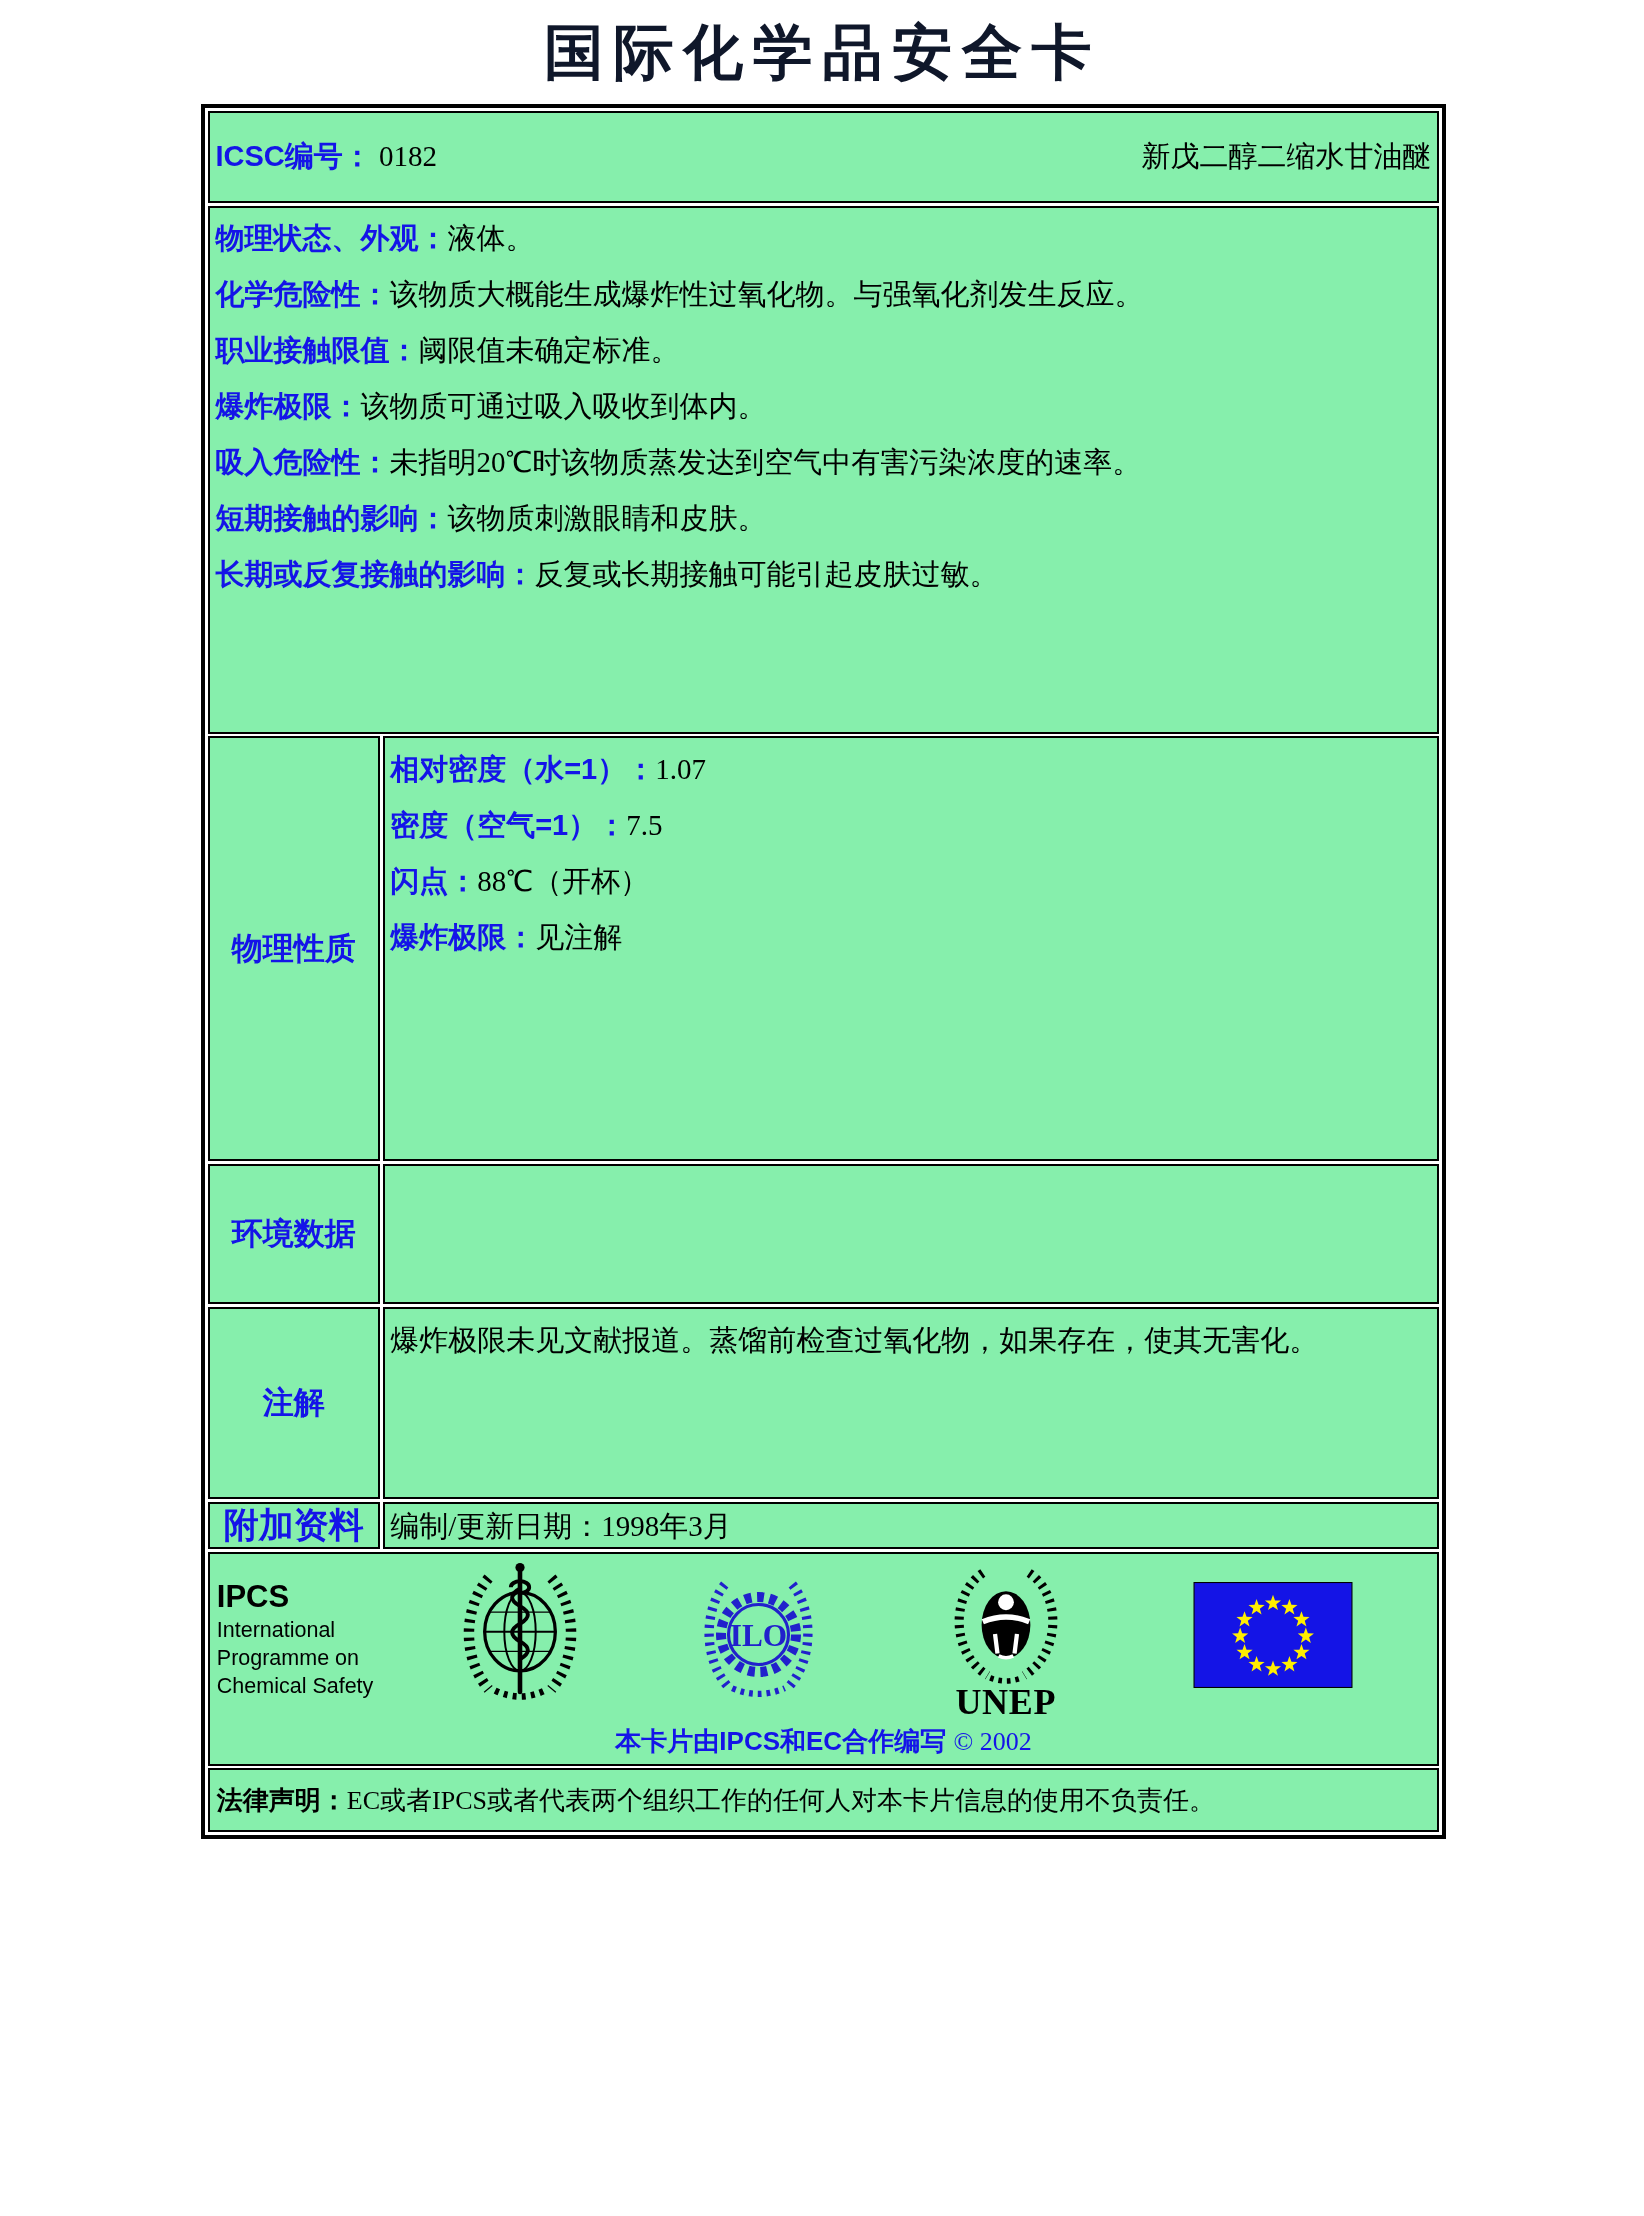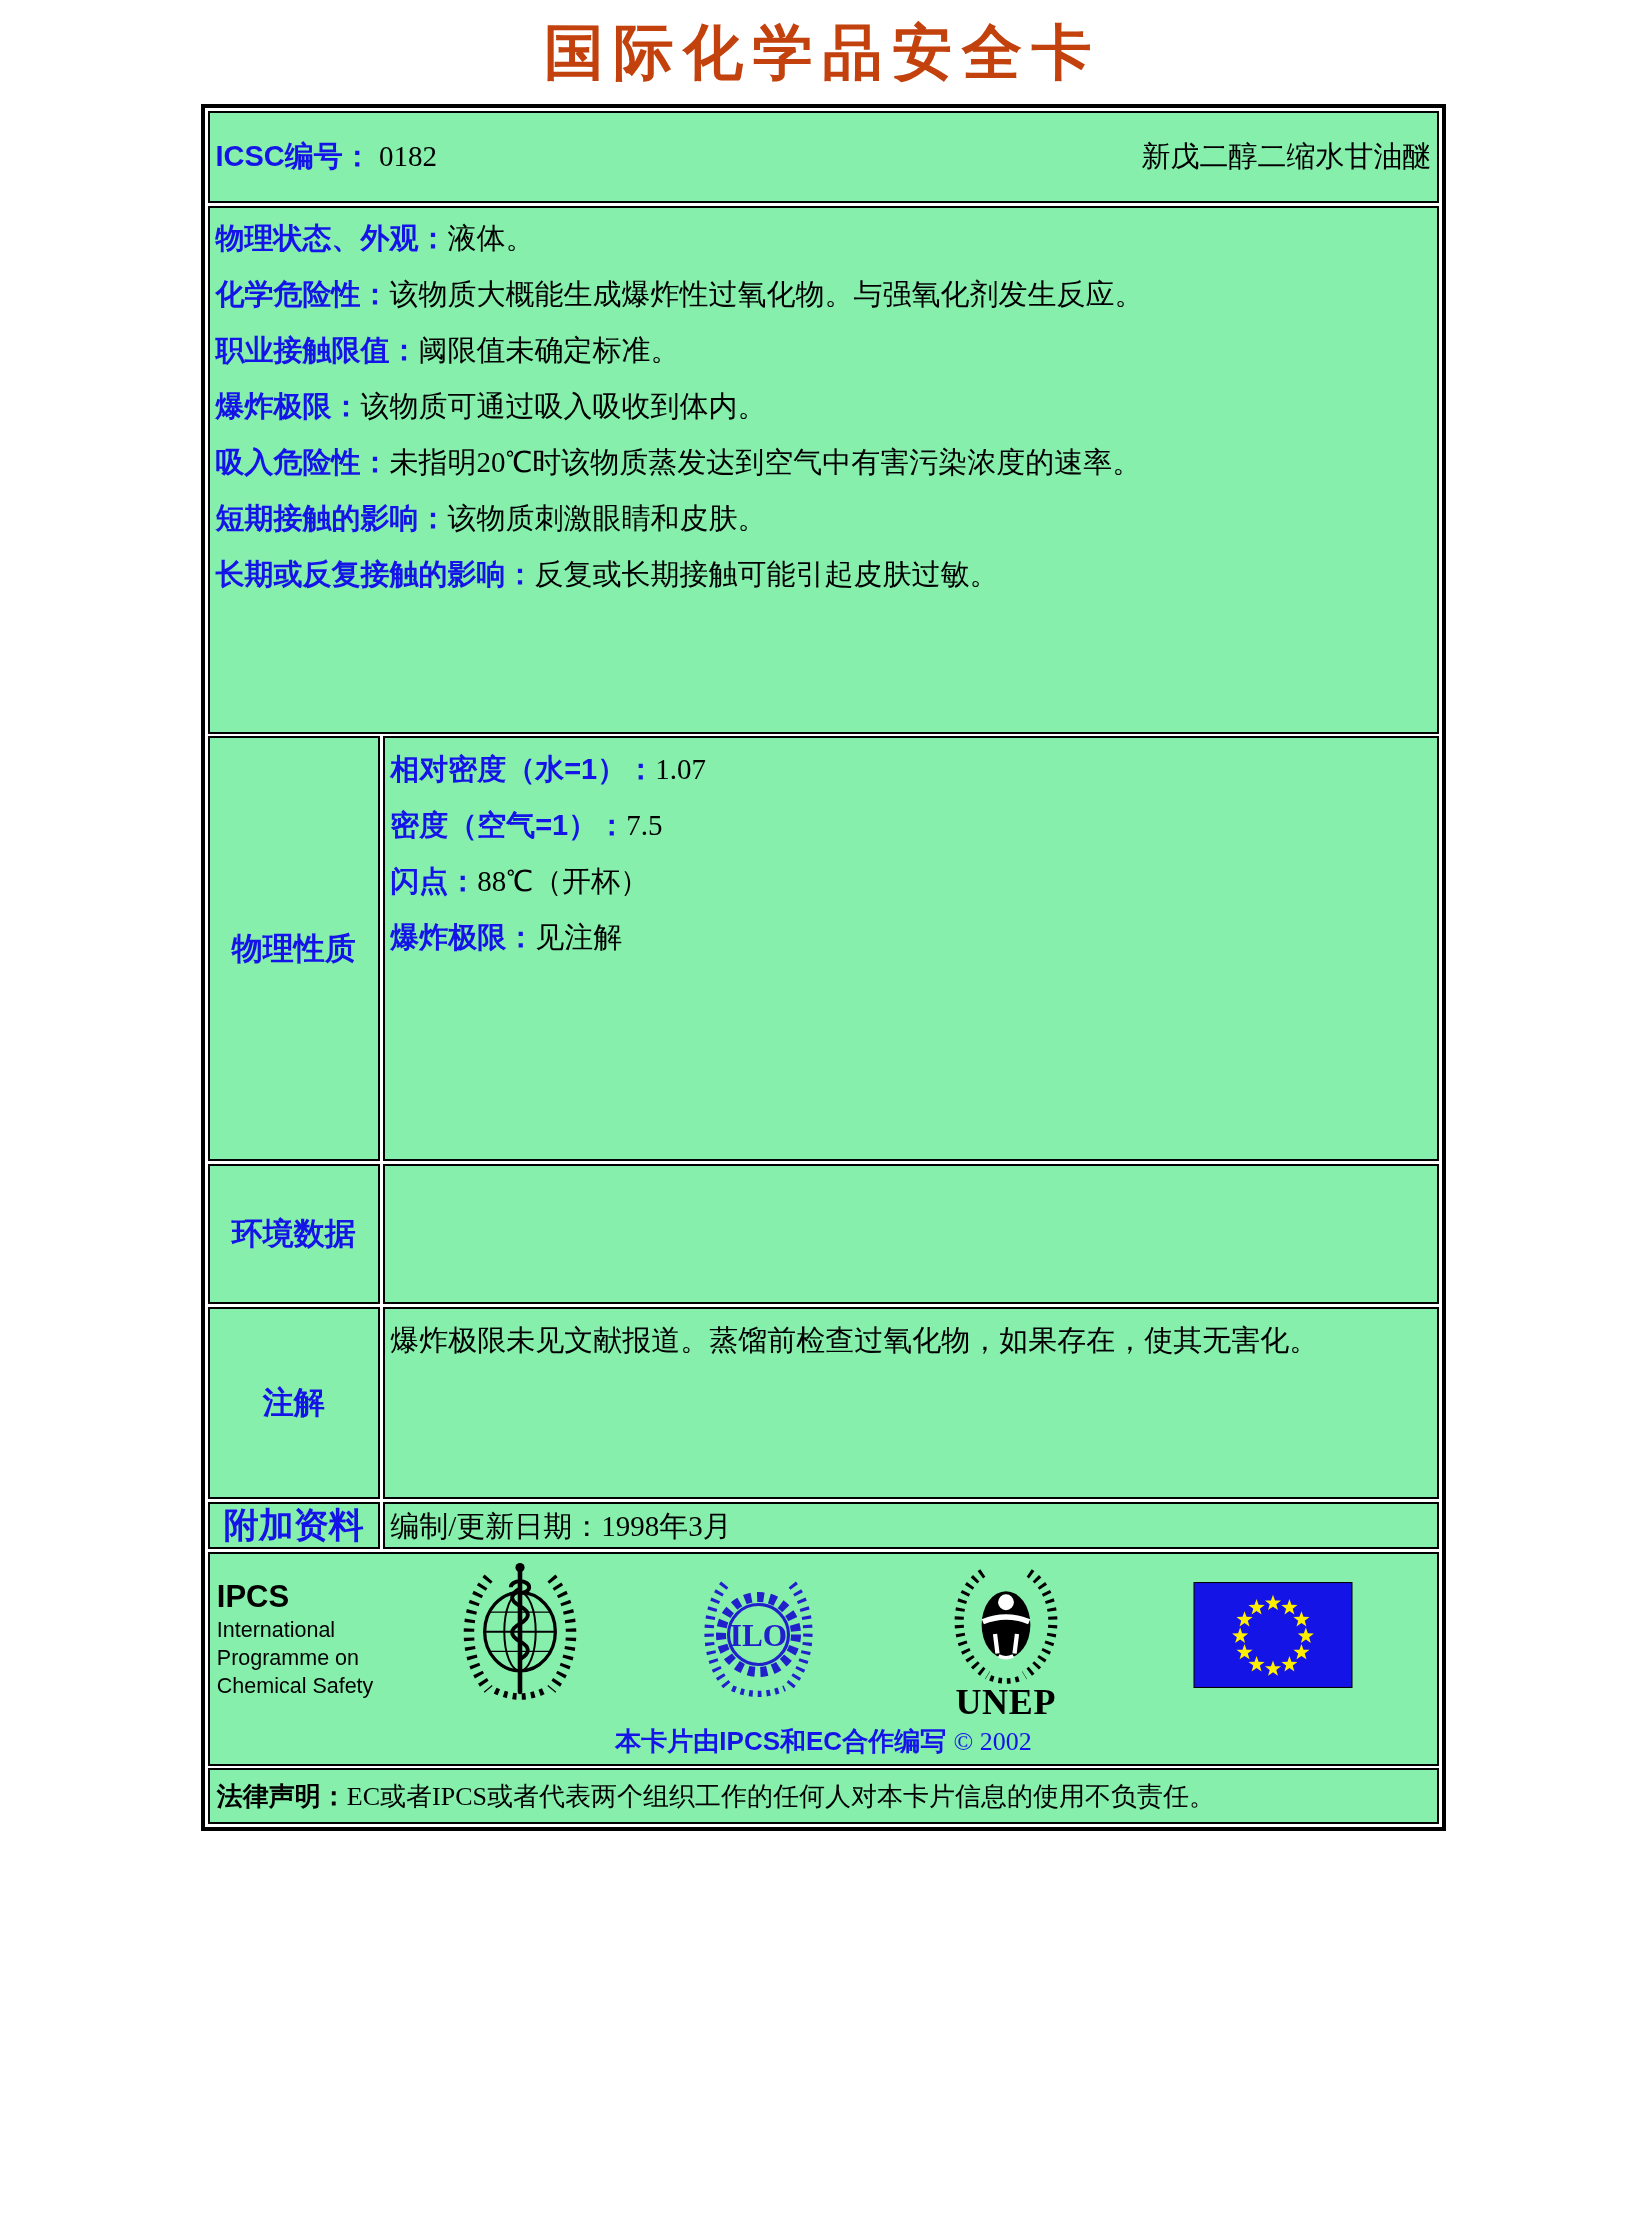--- a/index.html
+++ b/index.html
@@ -1,20 +1,20 @@
 <!DOCTYPE html>
 <html style="font-size:11px"><head>
 <meta charset="utf-8">
 <style>
   html,body{margin:0;padding:0;background:#ffffff;}
   body{width:1645px;height:2216px;position:relative;font-family:"Liberation Serif",serif;color:#000;}
   .page-title{
     position:absolute;top:12.5px;left:0;width:100%;text-align:center;
     font-family:"Liberation Serif",serif;font-weight:bold;
-    font-size:60px;letter-spacing:9.7px;color:#c2410c;
+    font-size:60px;letter-spacing:9.7px;color:#0f172a;
   }
   .card{
     position:absolute;left:201px;top:104px;width:1245px;
     border:4.2px solid #000;padding:2.8px;box-sizing:border-box;background:#fff;
   }
   .row{display:flex;gap:2.8px;margin-bottom:2.8px;box-sizing:border-box;}
   .row:last-child{margin-bottom:0;}
   .cell{border:2.8px solid #000;box-sizing:border-box;background:#86efac;}
   .label-cell{
     width:172px;flex:0 0 172px;display:flex;align-items:center;justify-content:center;
@@ -37,21 +37,21 @@
   .r-header{height:92px;}
   .r-important{height:528px;}
   .r-physical{height:425px;}
   .r-environment{height:140px;}
   .r-notes{height:192px;}
   .r-additional{height:47px;}
   .r-additional .content-cell{display:flex;align-items:flex-end;line-height:1.2;}
   .r-additional .label-cell{font-size:35px;}
   .r-logos{height:214px;}
   .r-logos .cell{flex:1;position:relative;padding:0;}
-  .r-legal{height:56px;}
+  .r-legal{height:64px;}
   .r-legal .cell{flex:1;display:flex;align-items:center;padding:0 7px;font-size:26px;}
   .legal-k{font-family:"Liberation Sans",sans-serif;font-weight:bold;color:#000;white-space:nowrap;}
   .legal-v{color:#000;}
   
   .ipcs-block{position:absolute;left:7px;top:23.6px;font-family:"Liberation Sans",sans-serif;color:#000;}
   .ipcs-title{font-weight:bold;font-size:31px;line-height:39px;}
   .ipcs-line{font-size:21.5px;line-height:28px;}
   .logo{position:absolute;}
   .logo-who{left:244px;top:7px;}
   .logo-ilo{left:486px;top:11px;}

